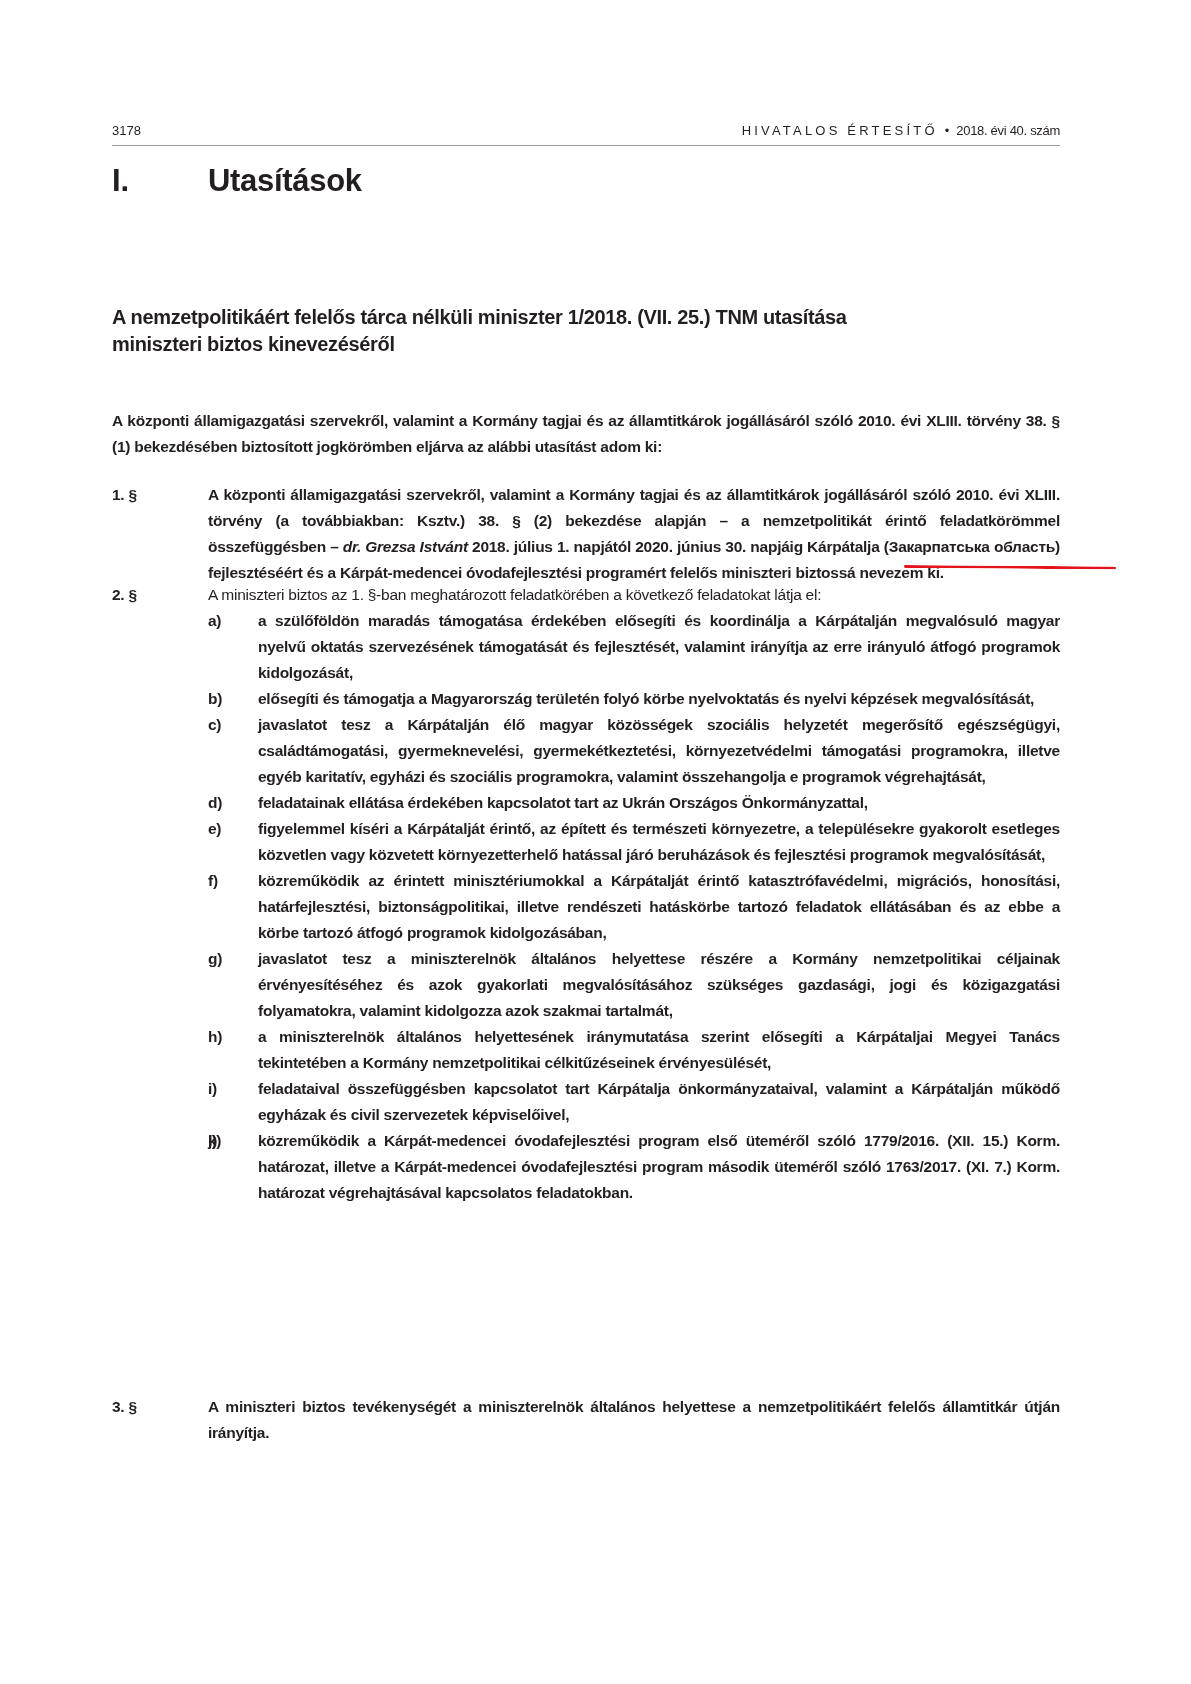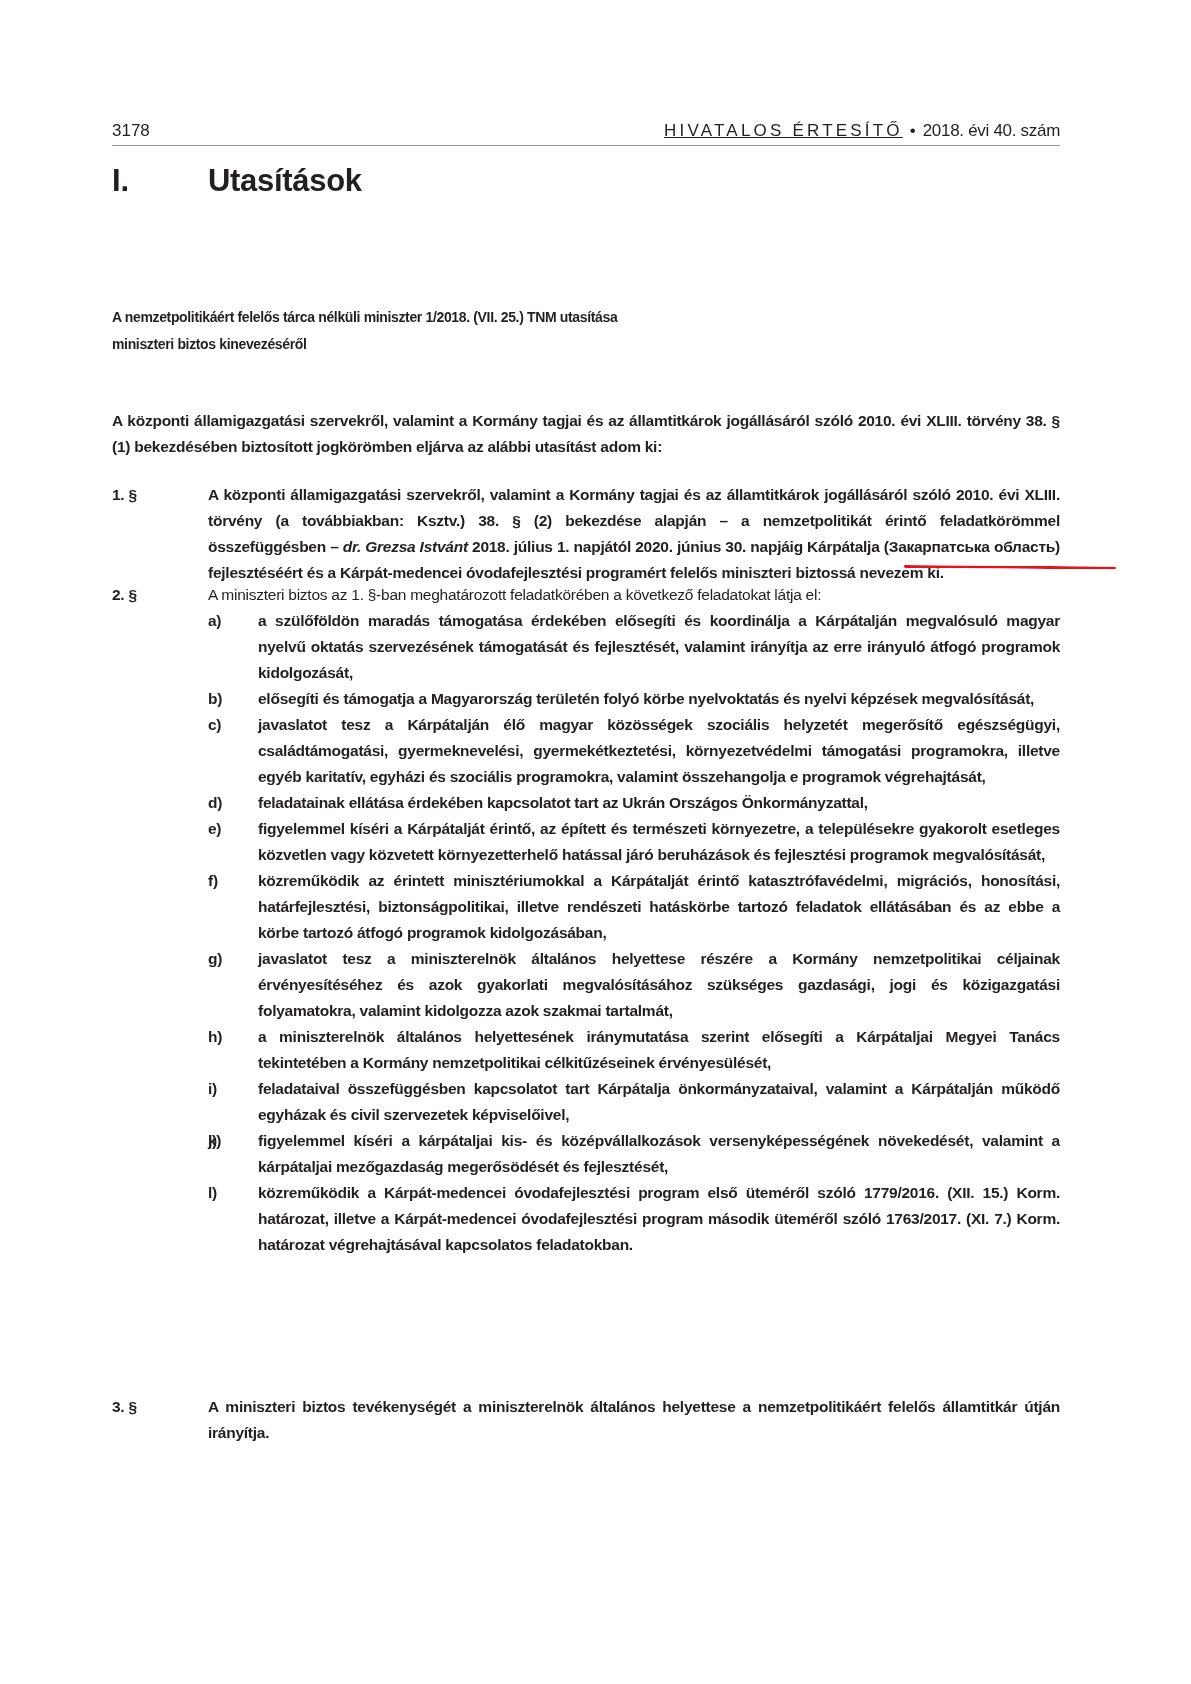--- a/index.html
+++ b/index.html
@@ -1,36 +1,36 @@
 <!DOCTYPE html>
 <html><head>
 <meta charset="utf-8">
 <style>
   html, body { margin: 0; padding: 0; background: #ffffff; }
   body { width: 1191px; height: 1684px; position: relative; overflow: hidden;
          font-family: "Liberation Sans", sans-serif; color: #231f20; }
   .page { position: absolute; left: 112px; top: 0; width: 948px; }
 
   .running-header { position: absolute; top: 121px; left: 0; width: 948px; height: 20px;
-                    font-size: 17px; line-height: 20px; }
+                    font-size: 13px; line-height: 20px; }
   .page-number { position: absolute; left: 0; top: 0; }
   .journal { position: absolute; right: 0; top: 0; white-space: nowrap; }
-  .journal .name { letter-spacing: 3.2px; text-decoration: underline; }
+  .journal .name { letter-spacing: 3.2px; }
   .journal .dot { margin: 0 7px; }
   .journal .issue { letter-spacing: -0.3px; }
   .header-rule { position: absolute; top: 145px; left: 0; width: 948px; height: 0;
                  border-top: 1.5px solid #9a9a9a; }
 
   .chapter { position: absolute; top: 160px; left: 0; width: 948px; height: 42px;
              font-weight: bold; font-size: 31px; line-height: 42px; }
   .chapter .num { position: absolute; left: 0; top: 0; }
   .chapter .title { position: absolute; left: 96px; top: 0; letter-spacing: -0.3px; text-align: center; }
 
   .doc-title { position: absolute; top: 304px; left: 0; width: 948px;
-               font-weight: bold; font-size: 14px; line-height: 27px; letter-spacing: -0.35px; }
+               font-weight: bold; font-size: 20px; line-height: 27px; letter-spacing: -0.35px; }
 
   .body-text { font-size: 15.5px; line-height: 26px; letter-spacing: -0.25px; }
   .justify { text-align: justify; font-weight: bold; }
 
   .preamble { position: absolute; top: 408px; left: 0; width: 948px; }
 
   .section { position: absolute; left: 0; width: 948px; }
   .section .sec-num { position: absolute; left: 0; top: 0; font-weight: bold; font-size: 15.5px;
                       line-height: 26px; }
   .section .sec-body { margin-left: 96px; width: 852px; }
@@ -82,21 +82,21 @@
         <li class="justify"><span class="letter">a)</span><span>a szülőföldön maradás támogatása érdekében elősegíti és koordinálja a Kárpátalján megvalósuló magyar nyelvű oktatás szervezésének támogatását és fejlesztését, valamint irányítja az erre irányuló átfogó programok kidolgozását,</span></li>
         <li class="justify"><span class="letter">b)</span><span>elősegíti és támogatja a Magyarország területén folyó körbe nyelvoktatás és nyelvi képzések megvalósítását,</span></li>
         <li class="justify"><span class="letter">c)</span><span>javaslatot tesz a Kárpátalján élő magyar közösségek szociális helyzetét megerősítő egészségügyi, családtámogatási, gyermeknevelési, gyermekétkeztetési, környezetvédelmi támogatási programokra, illetve egyéb karitatív, egyházi és szociális programokra, valamint összehangolja e programok végrehajtását,</span></li>
         <li class="justify"><span class="letter">d)</span><span>feladatainak ellátása érdekében kapcsolatot tart az Ukrán Országos Önkormányzattal,</span></li>
         <li class="justify"><span class="letter">e)</span><span>figyelemmel kíséri a Kárpátalját érintő, az épített és természeti környezetre, a településekre gyakorolt esetleges közvetlen vagy közvetett környezetterhelő hatással járó beruházások és fejlesztési programok megvalósítását,</span></li>
         <li class="justify"><span class="letter">f)</span><span>közreműködik az érintett minisztériumokkal a Kárpátalját érintő katasztrófavédelmi, migrációs, honosítási, határfejlesztési, biztonságpolitikai, illetve rendészeti hatáskörbe tartozó feladatok ellátásában és az ebbe a körbe tartozó átfogó programok kidolgozásában,</span></li>
         <li class="justify"><span class="letter">g)</span><span>javaslatot tesz a miniszterelnök általános helyettese részére a Kormány nemzetpolitikai céljainak érvényesítéséhez és azok gyakorlati megvalósításához szükséges gazdasági, jogi és közigazgatási folyamatokra, valamint kidolgozza azok szakmai tartalmát,</span></li>
         <li class="justify"><span class="letter">h)</span><span>a miniszterelnök általános helyettesének iránymutatása szerint elősegíti a Kárpátaljai Megyei Tanács tekintetében a Kormány nemzetpolitikai célkitűzéseinek érvényesülését,</span></li>
         <li class="justify"><span class="letter">i)</span><span>feladataival összefüggésben kapcsolatot tart Kárpátalja önkormányzataival, valamint a Kárpátalján működő egyházak és civil szervezetek képviselőivel,</span></li>
         <li class="justify"><span class="letter">j)</span></li>
-        <li class="justify"><span class="letter">k)</span><span>figyelemmel kíséri a kárpátaljai kis- és középvállalkozások versenyképességének növekedését, valamint a kárpátaljai mezőgazdaság megerősödését és fejlesztését,</span></li>
+        <li class="justify"><span class="letter">k)</span></li>
         <li class="justify"><span class="letter">l)</span><span>közreműködik a Kárpát-medencei óvodafejlesztési program első üteméről szóló 1779/2016. (XII. 15.) Korm. határozat, illetve a Kárpát-medencei óvodafejlesztési program második üteméről szóló 1763/2017. (XI. 7.) Korm. határozat végrehajtásával kapcsolatos feladatokban.</span></li>
       </ul>
     </div>
   </div>
 
   <div class="section body-text" style="top:1394px;">
     <span class="sec-num">3. §</span>
     <div class="sec-body justify">A miniszteri biztos tevékenységét a miniszterelnök általános helyettese a nemzetpolitikáért felelős államtitkár útján irányítja.</div>
   </div>
 </div>

